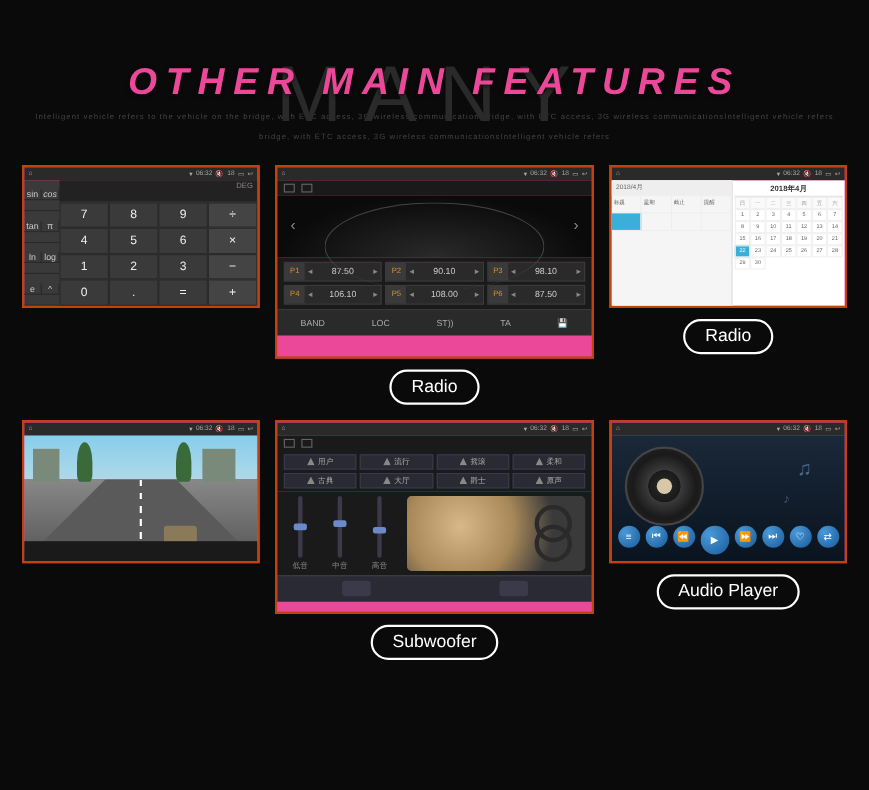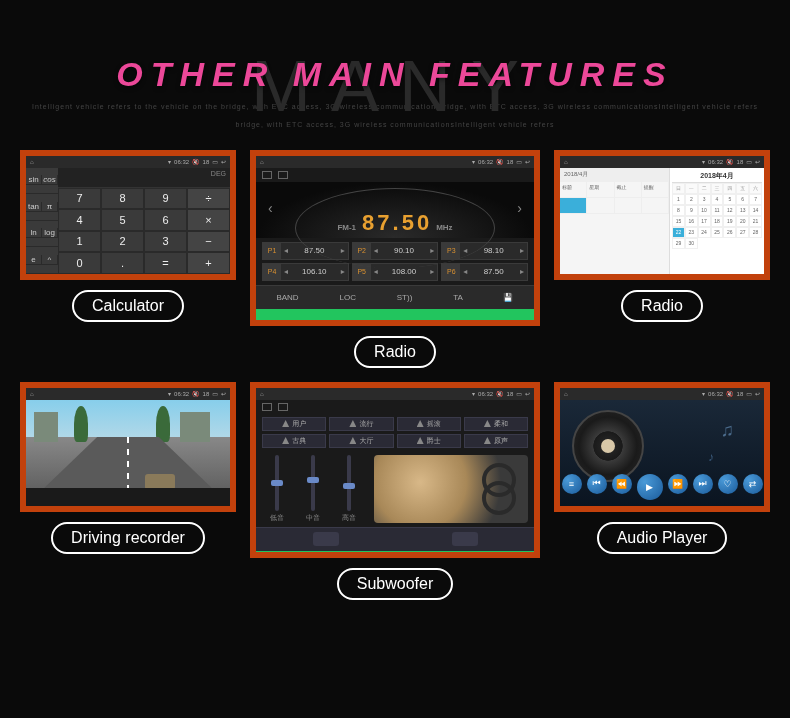--- a/index.html
+++ b/index.html
@@ -3,21 +3,21 @@
 <meta charset="utf-8">
 <style>
 *{margin:0;padding:0;box-sizing:border-box;font-family:Arial,sans-serif}
 body{background:#0a0a0a;width:790px;height:718px;overflow:hidden;position:relative}
 .hero{text-align:center;padding-top:55px;position:relative}
 .hero-bg{position:absolute;top:45px;left:50%;transform:translateX(-50%);font-size:72px;font-weight:300;letter-spacing:20px;color:#2a2a2a;z-index:0}
 .hero-title{position:relative;z-index:1;font-size:34px;font-weight:700;letter-spacing:8px;color:#ec4899;font-style:italic;text-shadow:0 2px 4px rgba(0,0,0,0.5)}
 .hero-sub{font-size:7px;color:#444;margin-top:8px;letter-spacing:1px;line-height:1.4}
 .features{display:flex;flex-wrap:wrap;justify-content:center;gap:14px;padding:20px 8px;position:relative}
 .feature{display:flex;flex-direction:column;align-items:center}
-.screen{border:6px solid #c2410c;background:#22c55e;position:relative;overflow:hidden}
+.screen{border:2px solid #c2410c;background:#ec4899;position:relative;overflow:hidden}
 .screen.sm{width:216px;height:130px}
 .screen.lg{width:290px;height:176px}
 .screen.cal-wrap{width:216px;height:130px}
 .label{display:inline-block;background:#0a0a0a;border:2px solid #fff;border-radius:18px;padding:5px 18px;color:#fff;font-size:16px;margin-top:10px}
 .statusbar{height:12px;background:#2a2a2a;display:flex;justify-content:space-between;align-items:center;padding:0 4px;font-size:6px;color:#aaa}
 .statusbar-r{display:flex;gap:3px;align-items:center}
 
 .calc{display:flex;height:calc(100% - 12px)}
 .calc-fn{width:32px;background:#3a3a3a;display:flex;flex-direction:column}
 .calc-fn div{flex:1;display:flex;align-items:center;justify-content:center;color:#ccc;font-size:8px;border-bottom:1px solid #2a2a2a}
@@ -150,21 +150,20 @@
             <button>2</button>
             <button>3</button>
             <button class="op">−</button>
             <button>0</button>
             <button>.</button>
             <button>=</button>
             <button class="op">+</button>
           </div>
       </div>
     </div>
-    <div class="label">Calculator</div>
   </div>
 
   <div class="feature">
     <div class="screen lg">
       <div class="statusbar">
         <span>⌂</span>
         <span class="statusbar-r">
             <span>▾</span>
             <span>06:32</span>
             <span>🔇</span>
@@ -176,23 +175,20 @@
       <div class="radio-top">
           <span></span>
           <span></span>
         </div>
       <div class="radio-dial">
         <div class="dial-arc"></div>
         <div class="radio-arrows">
             <span>‹</span>
             <span>›</span>
           </div>
-        <div class="freq-disp">
-          <span class="band">FM-1</span><span>87.50</span><span class="unit">MHz</span>
-        </div>
       </div>
       <div class="presets" id="presets">
           <div class="preset">
             <span class="pn">P1</span>
             <span class="arr">◂</span>
             <span class="pf">87.50</span>
             <span class="arr">▸</span>
           </div>
           <div class="preset">
             <span class="pn">P2</span>
@@ -329,21 +325,20 @@
         <div class="dvr-bldg l"></div>
         <div class="dvr-bldg r"></div>
         <div class="dvr-tree" style="left:48px"></div>
         <div class="dvr-tree" style="right:60px"></div>
         <div class="dvr-road"></div>
         <div class="dvr-line"></div>
         <div class="dvr-car"></div>
         <div class="dvr-dash"></div>
       </div>
     </div>
-    <div class="label">Driving recorder</div>
   </div>
 
   <div class="feature">
     <div class="screen lg">
       <div class="statusbar">
         <span>⌂</span>
         <span class="statusbar-r">
             <span>▾</span>
             <span>06:32</span>
             <span>🔇</span>

